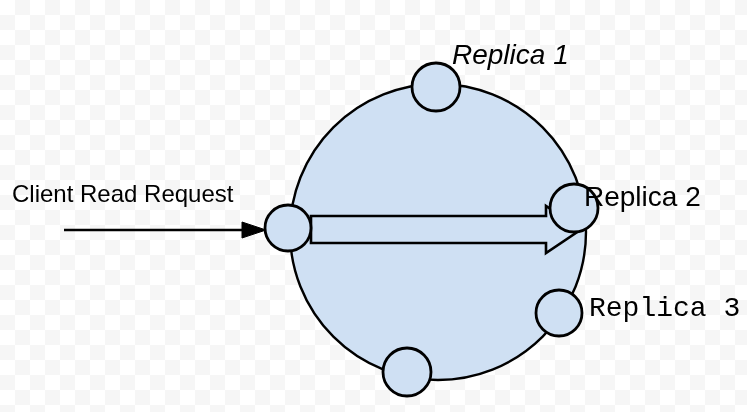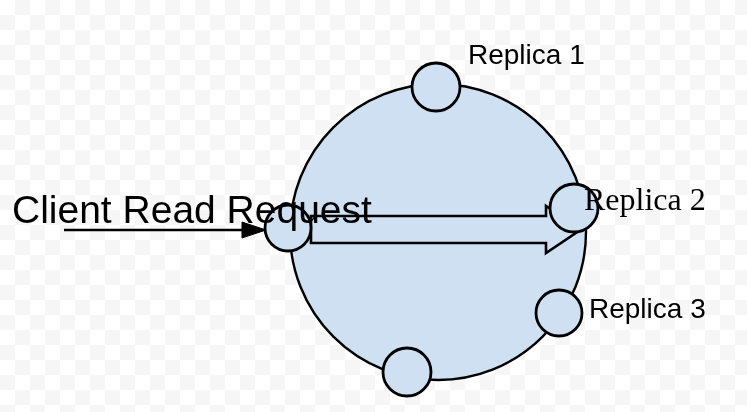--- a/index.html
+++ b/index.html
@@ -36,43 +36,43 @@
     position: absolute;
     white-space: nowrap;
     color: #000000;
     font-family: "Liberation Sans", sans-serif;
     font-weight: 400;
     line-height: 1;
   }
   #label-client-read-request {
     left: 12px;
     top: 182px;
-    font-size: 39px;
-    margin-top: 8px;
+    font-size: 24px;
   }
   #label-read-repair {
     left: 336px;
     top: 181px;
     font-size: 28px;
   }
   #label-replica-1 {
-    left: 468px;
+    left: 452px;
     top: 41px;
     font-size: 28px;
+    font-style: italic;
   }
   #label-replica-2 {
     left: 584px;
     top: 183px;
-    font-size: 32px;
-    font-family: Liberation Serif, serif;
+    font-size: 28px;
   }
   #label-replica-3 {
     left: 589px;
     top: 295px;
     font-size: 28px;
+    font-family: Liberation Mono, monospace;
   }
 </style>
 </head>
 <body>
 
 <div id="canvas">
 
   <svg id="diagram-svg" viewBox="0 0 747 412" xmlns="http://www.w3.org/2000/svg">
 
     <circle cx="438" cy="232" r="148" fill="#cfe0f3" stroke="#000000" stroke-width="2.4"></circle>

